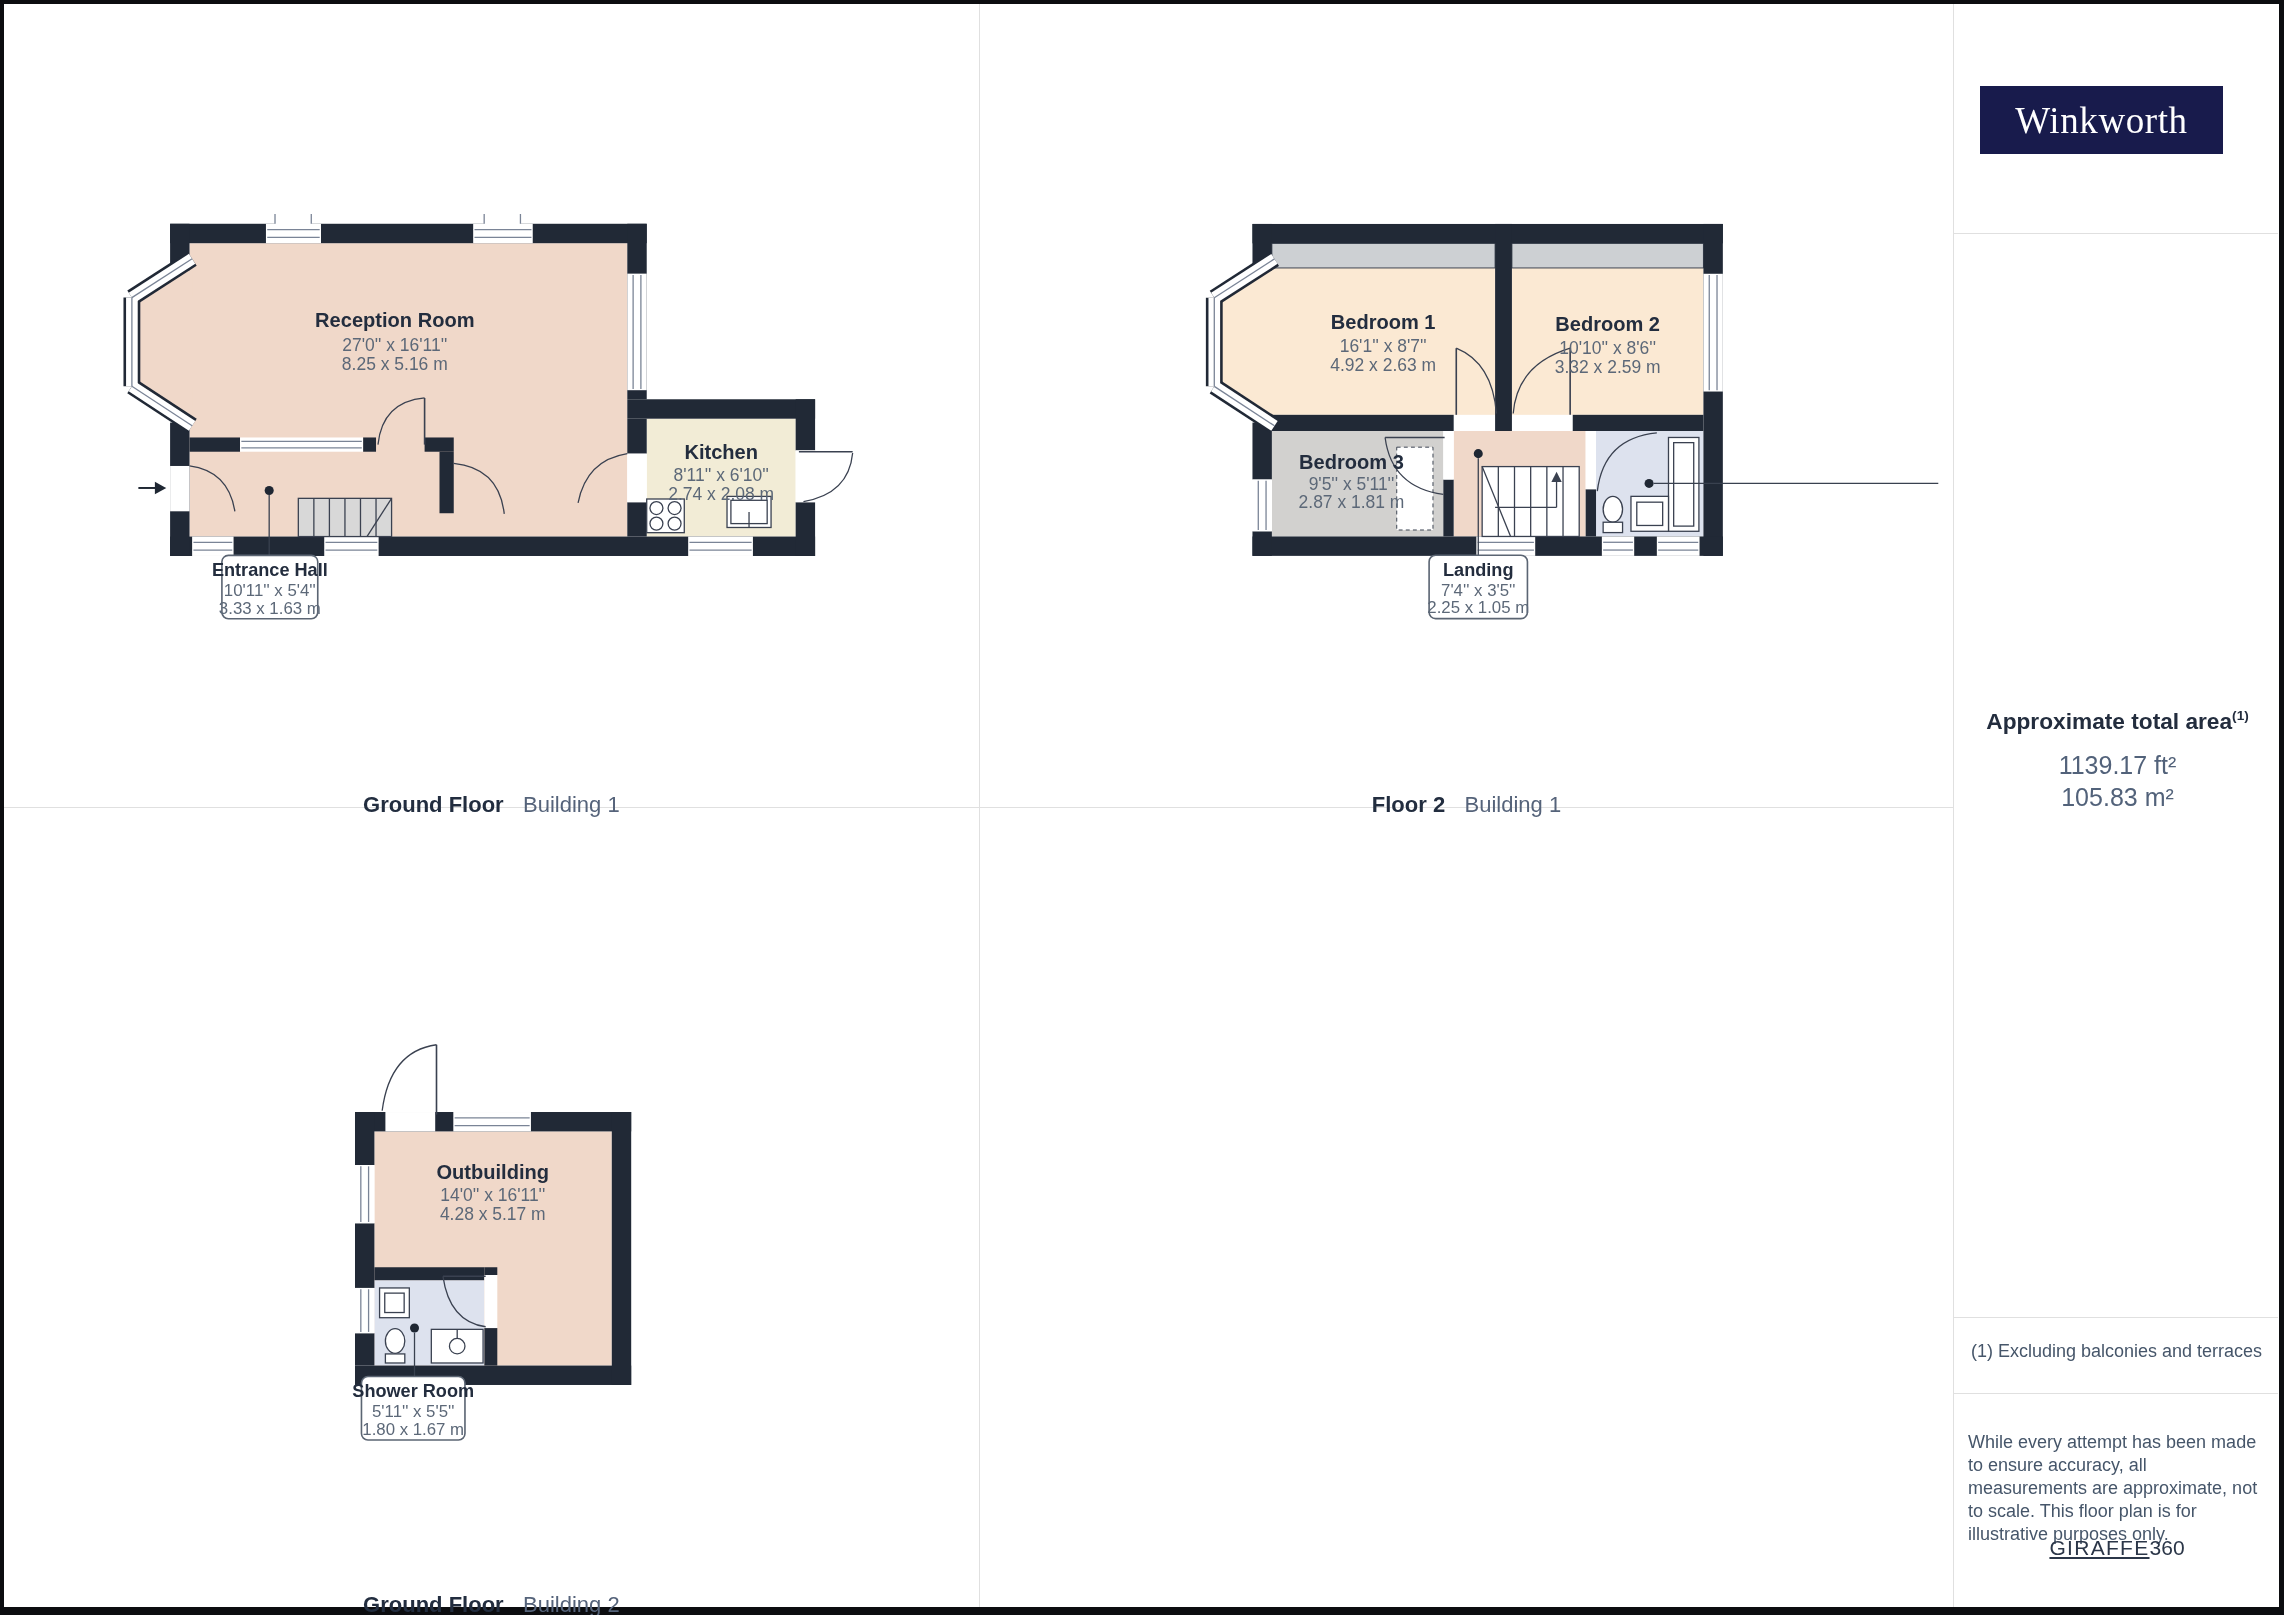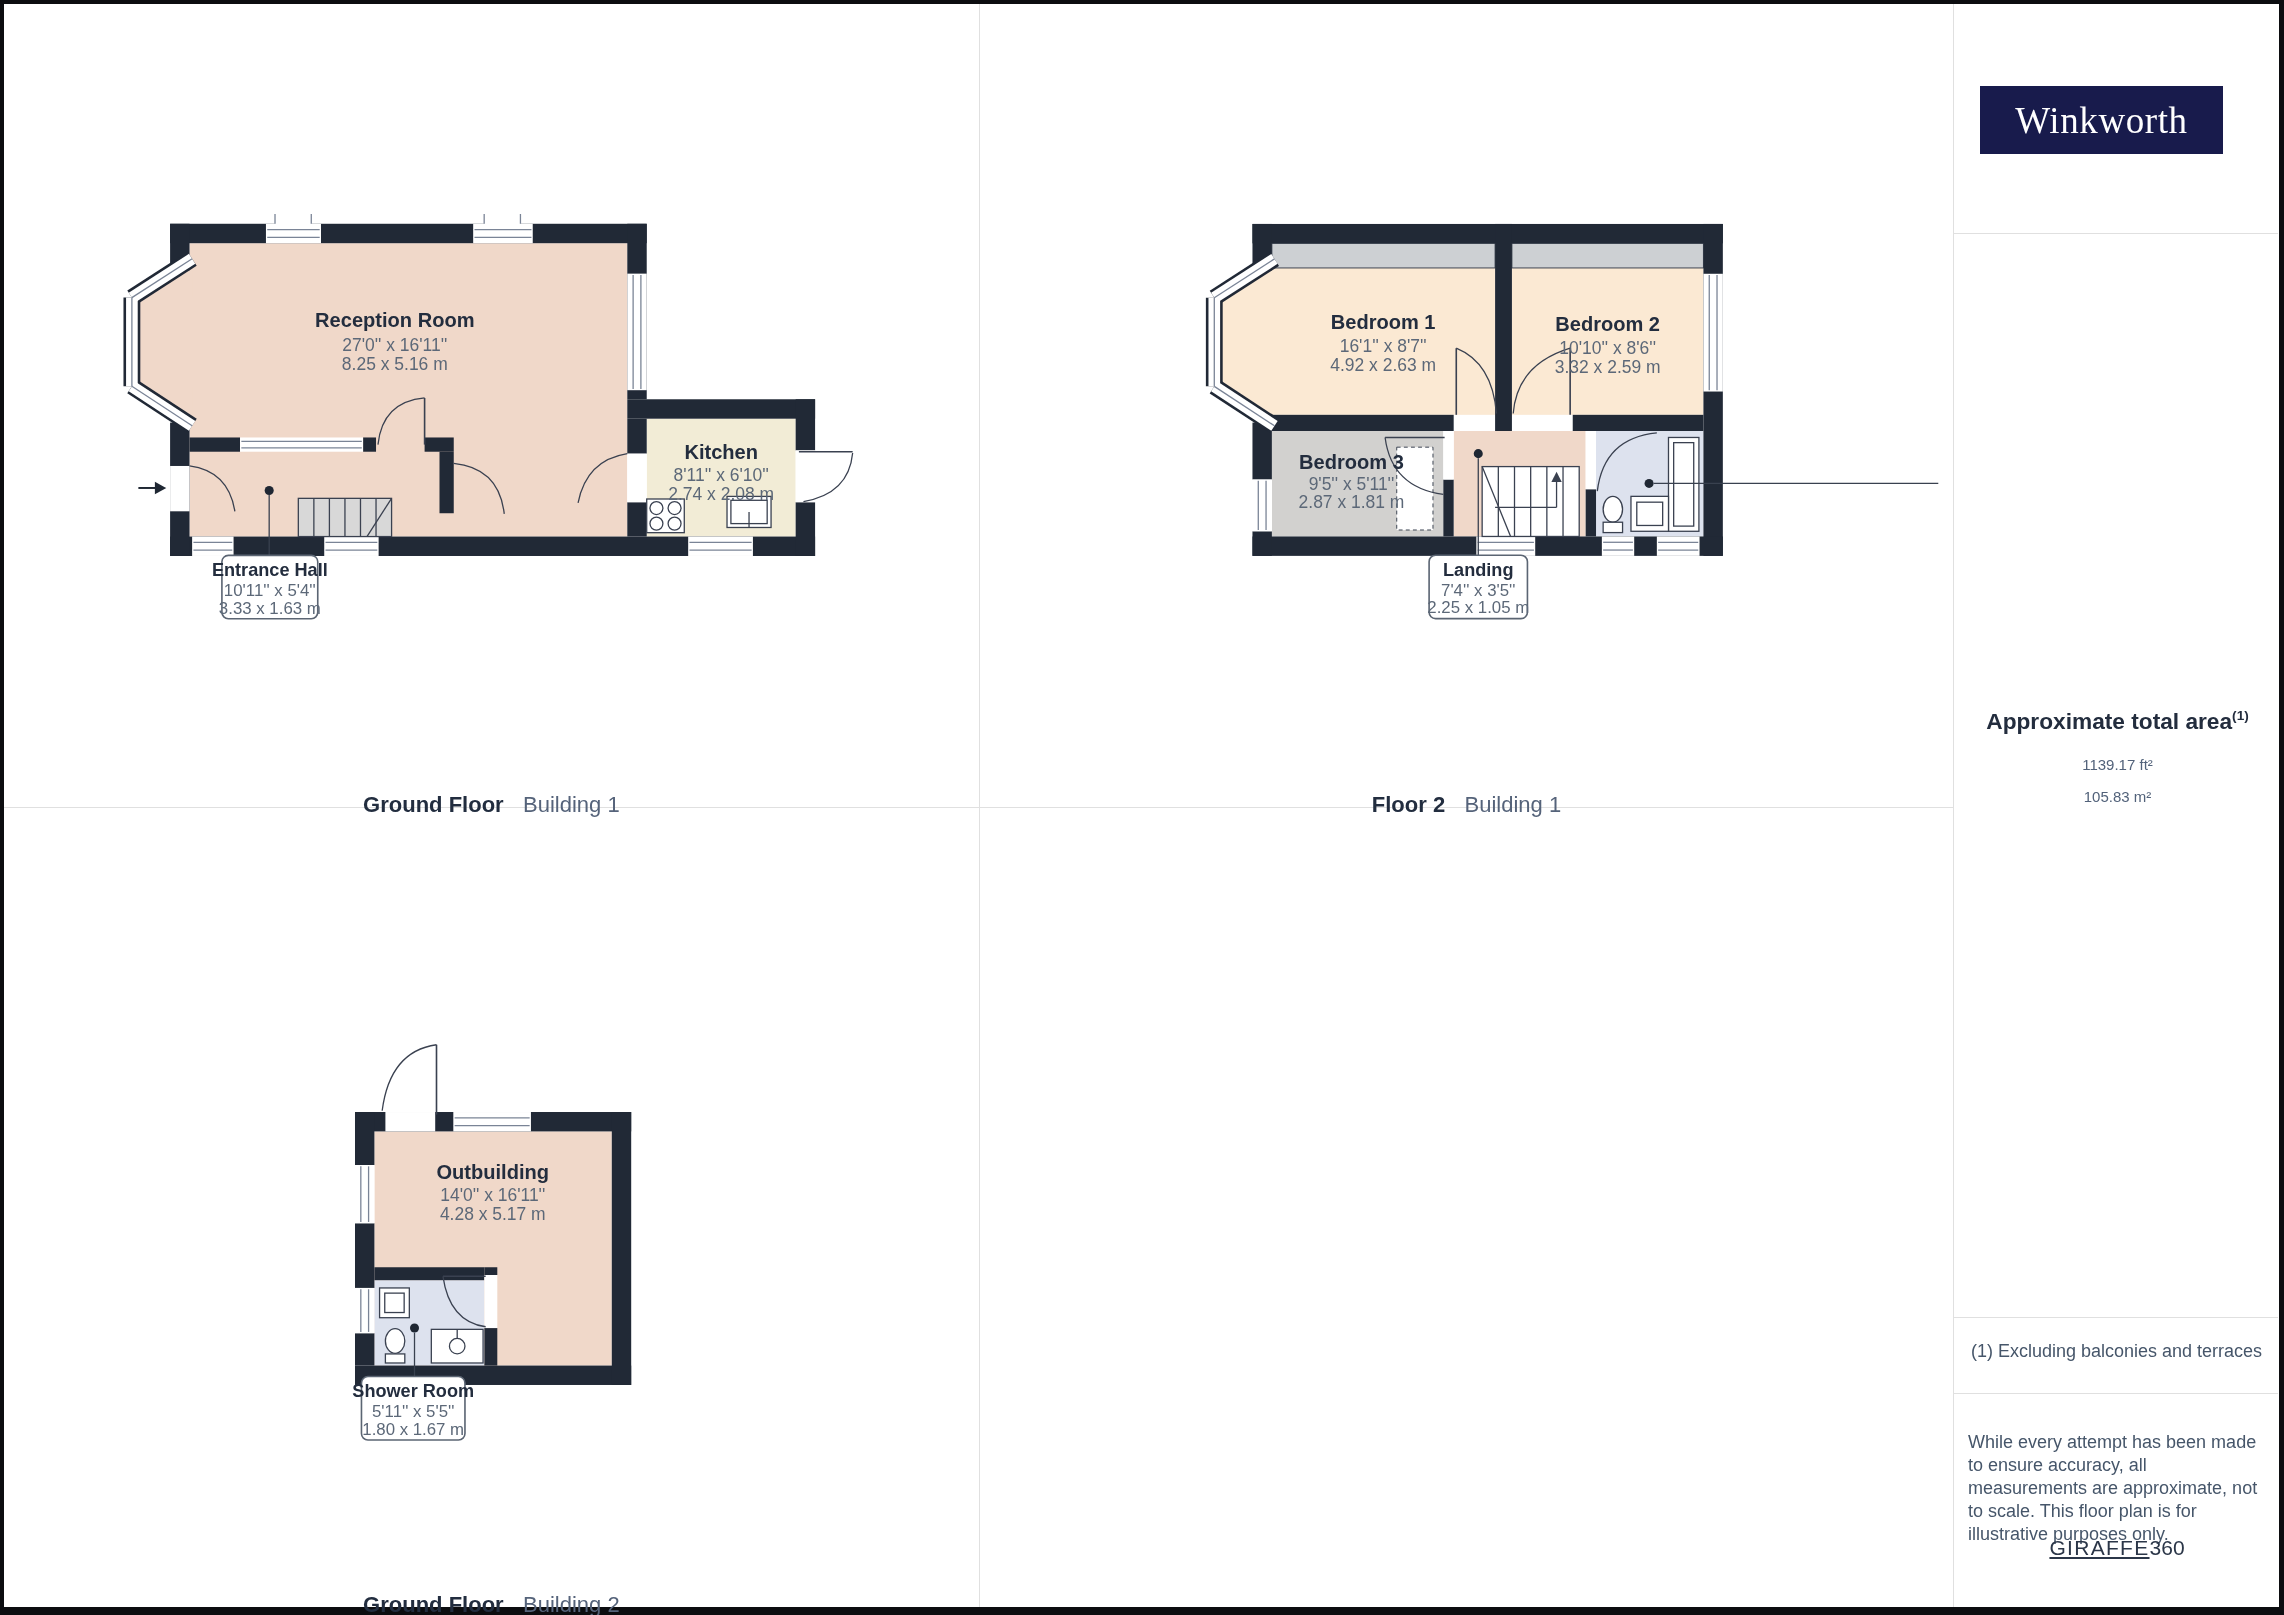--- a/index.html
+++ b/index.html
@@ -20,21 +20,21 @@
 
   
   .logo-box{
     position:absolute;left:1980px;top:86px;width:243px;height:68px;
     background:#181b4c;display:flex;align-items:center;justify-content:center;
   }
   .logo-text{font-family:"Liberation Serif",serif;font-size:37px;color:#ffffff;letter-spacing:0.6px;}
   .area-block{position:absolute;left:1962px;top:708px;width:311px;text-align:center;}
   .area-title{font-size:22.7px;font-weight:700;color:#232d3e;}
   .area-title sup{font-size:13.6px;font-weight:700;}
-  .area-values{margin-top:14.2px;font-size:15px;color:#52627a;line-height:32px;}
+  .area-values{margin-top:14.2px;font-size:25px;color:#52627a;line-height:32px;}
   .footnote{position:absolute;left:1958px;top:1341px;width:317px;text-align:center;font-size:18px;color:#46566a;}
   .disclaimer{position:absolute;left:1968px;top:1431px;width:298px;text-align:left;font-size:18px;line-height:23px;color:#46566a;}
   .giraffe{position:absolute;left:1968px;top:1536px;width:298px;text-align:center;font-size:21px;color:#2b3648;}
   .giraffe .g-reg{font-weight:400;letter-spacing:1.3px;text-decoration:underline;}
   .giraffe .g-bold{font-weight:400;}
 
   
   svg.plan{position:absolute;}
   .wall{fill:#212936;}
   .fill-pink{fill:#f0d8c9;}

